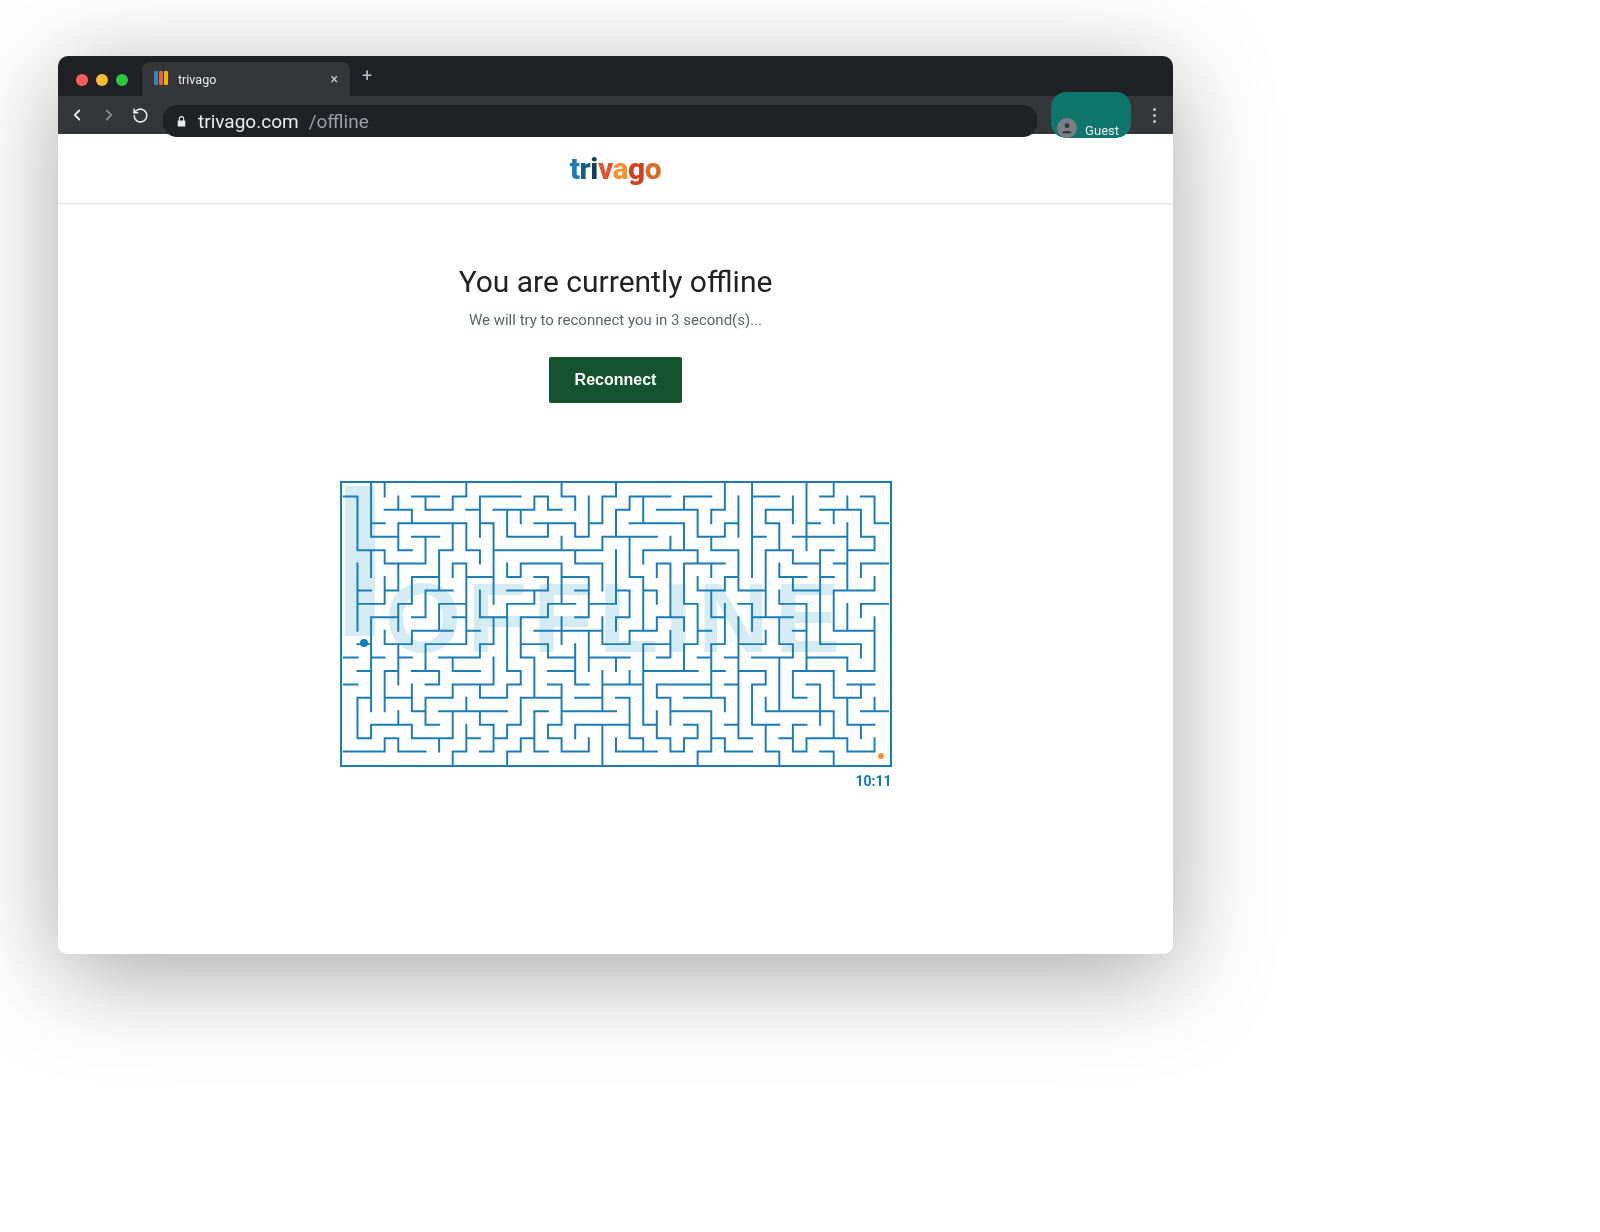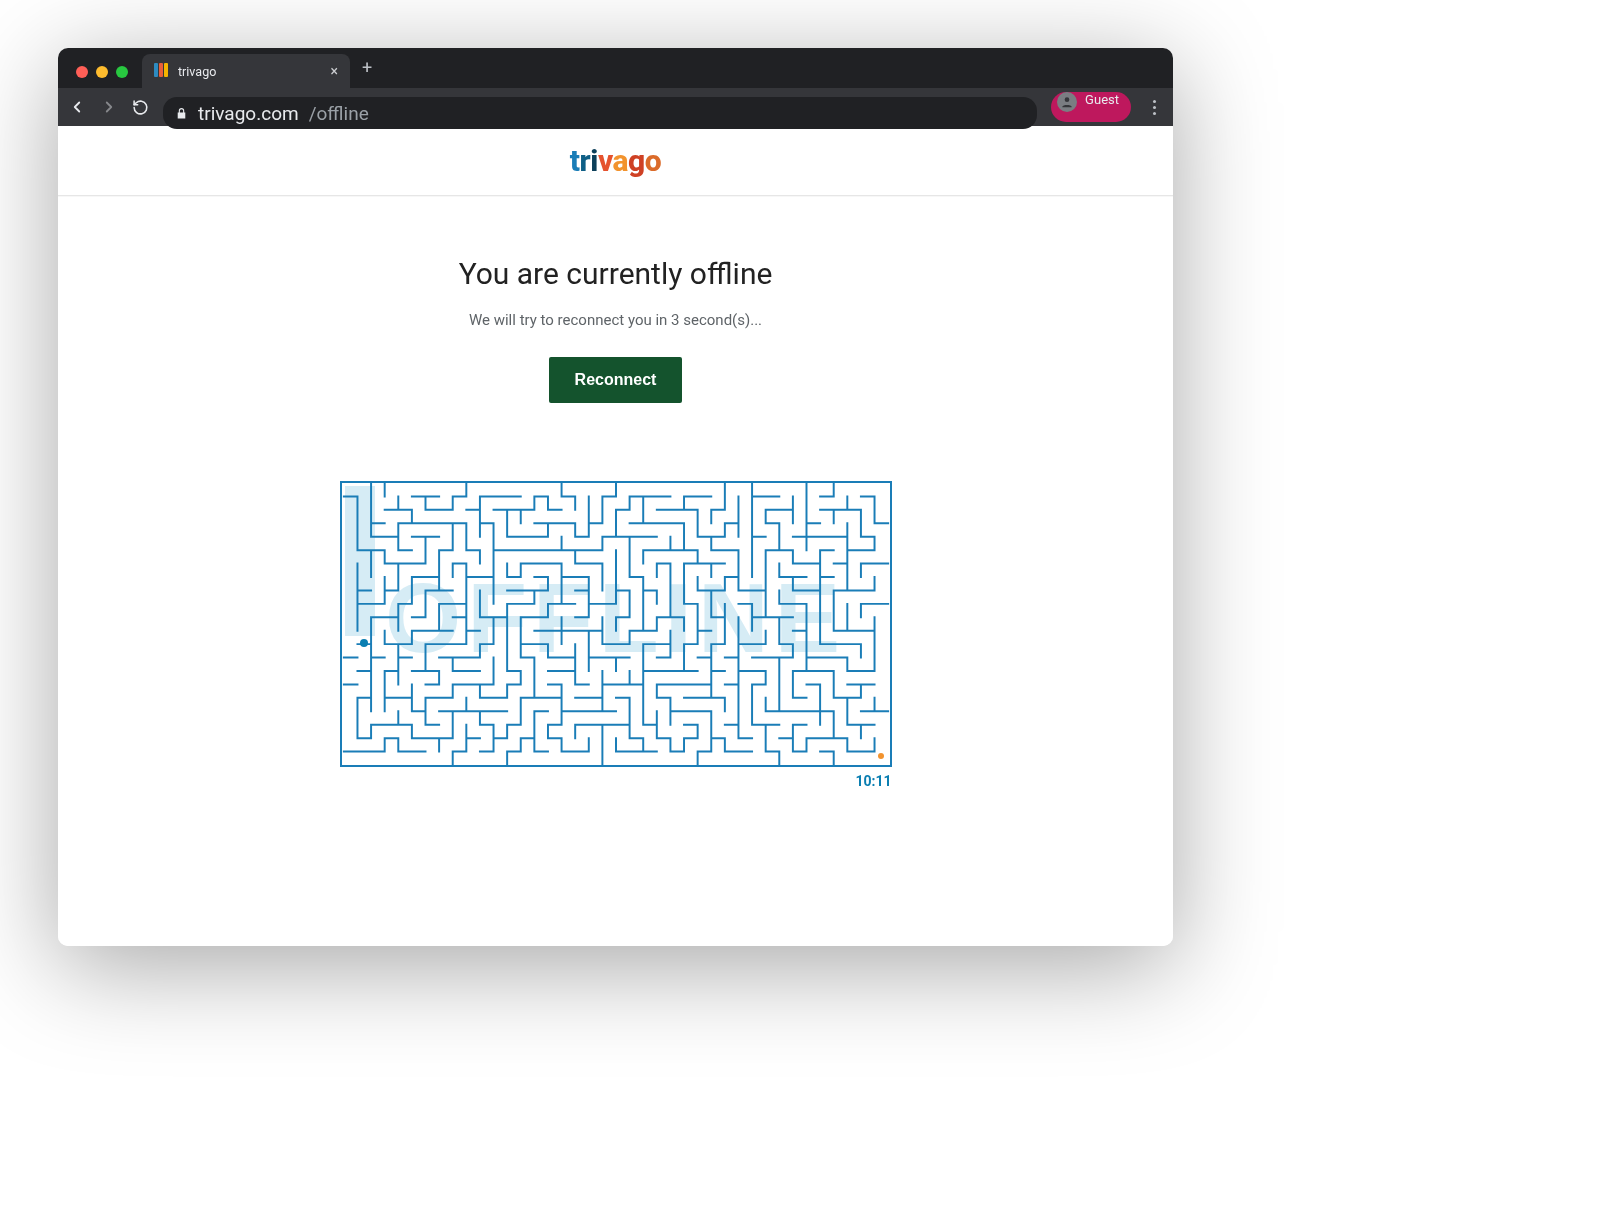--- a/index.html
+++ b/index.html
@@ -11,21 +11,21 @@
     margin: 0;
     position: relative;
     filter: drop-shadow(0 20px 50px rgba(0,0,0,.35));
   }
 
   
   .browser {
     width: 1115px;
     position: absolute;
     left: 58px;
-    top: 48px;
+    top: 56px;
     border-radius: 10px;
     overflow: hidden;
     background: #fff;
   }
   .tabbar {
     height: 40px;
     background: #202124;
     display: flex;
     align-items: flex-end;
     padding-left: 12px;
@@ -77,23 +77,23 @@
     align-items:center;
     color:#e8eaed;
     font-size:19px;
     padding:0 12px;
     gap:10px;
     margin-top:12px;
   }
   .omnibox .dim { color:#9aa0a6; }
 
   .guest {
-    display:flex; align-items:flex-start; gap:8px;
-    background:#be185d;
-    height:30px; border-radius:15px;
+    display:flex; align-items:flex-end; gap:8px;
+    background:#0f766e;
+    height:46px; border-radius:15px;
     padding:0 12px 0 6px;
     color:#e8eaed; font-size:13px;
   }
   .avatar { width:20px;height:20px;border-radius:50%;background:#7a7d82;display:flex;align-items:center;justify-content:center; }
 
   .kebab { width:18px; display:flex; flex-direction:column; align-items:center; gap:3px; padding:0 4px;}
   .kebab span { width:3px;height:3px;background:#bdc1c6;border-radius:50%; }
 
   
   .page { background:#fff; min-height:820px; }
@@ -103,21 +103,21 @@
     display:flex; align-items:center; justify-content:center;
     border-bottom:1px solid #e6e6e6;
     box-shadow: 0 1px 0 rgba(0,0,0,.03);
   }
   .logo { font-weight:800; font-size:30px; letter-spacing:-0.5px; }
   .logo .l1{color:#1a7db7;} .logo .l2{color:#0f5f86;} .logo .l3{color:#0c3f59;}
   .logo .l4{color:#e5522e;} .logo .l5{color:#f2932e;} .logo .l6{color:#cf4124;} .logo .l7{color:#db6b2a;}
 
   .content { text-align:center; padding-top:60px; }
   h1 { font-size:30px; color:#222; font-weight:400; }
-  .sub { margin-top:20px; color:#5f6468; font-size:15px; }
+  .sub { margin-top:12px; color:#5f6468; font-size:15px; }
   .btn {
     display:inline-block;
     margin-top:28px;
     background:#14532d;
     color:#fff;
     font-weight:700;
     font-size:16px;
     padding:14px 26px;
     border:none;
     border-radius:2px;

